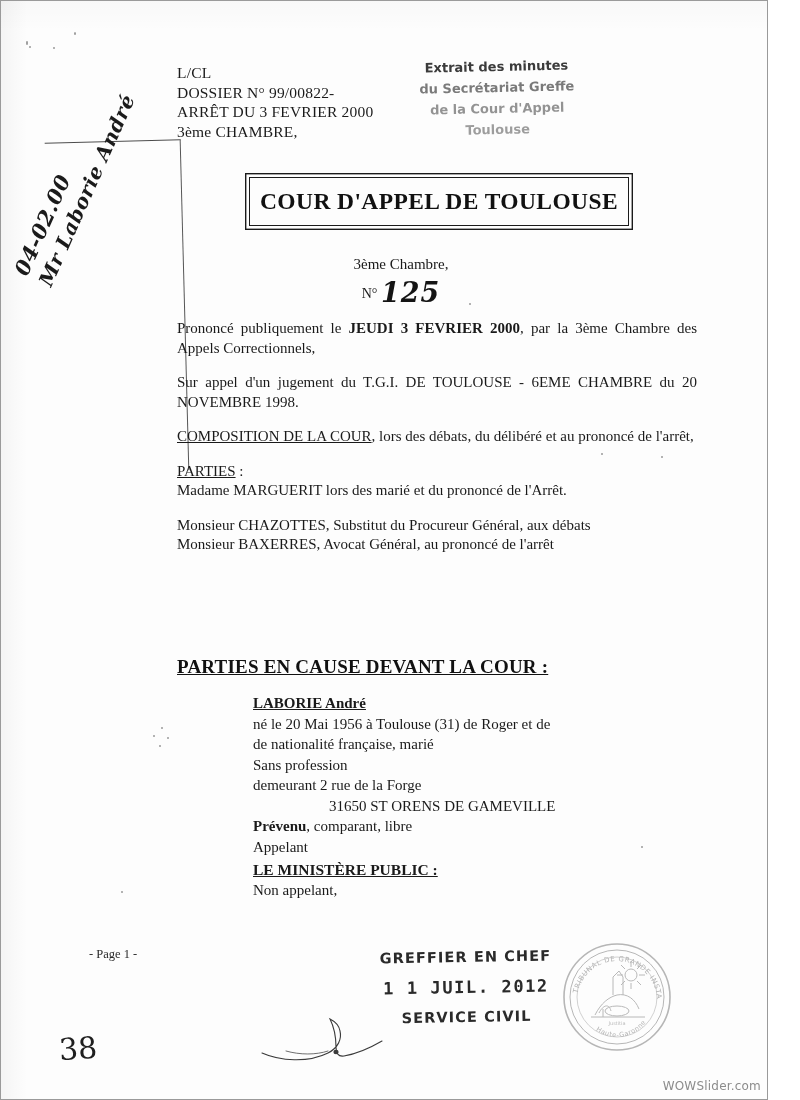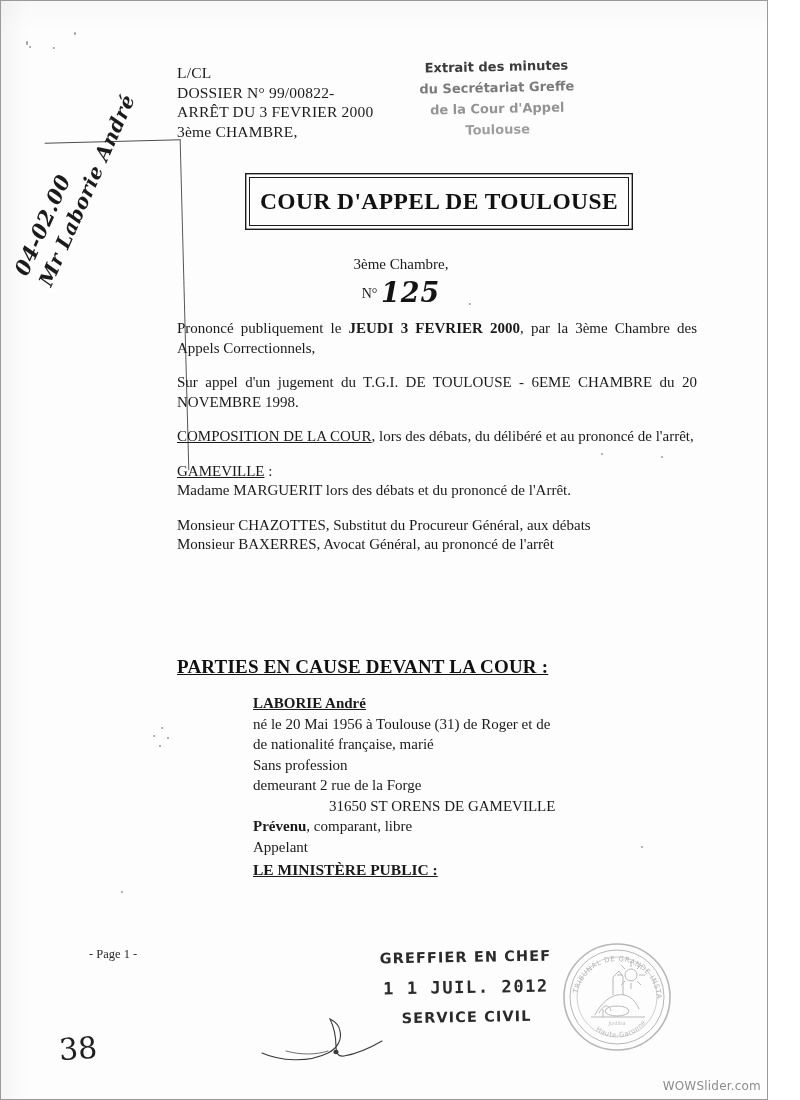--- a/index.html
+++ b/index.html
@@ -368,23 +368,23 @@
     <p>Sur appel d'un jugement du T.G.I. DE TOULOUSE - 6EME CHAMBRE du 20 NOVEMBRE 1998.</p>
 
     <p class="tight">
       <span class="u">COMPOSITION DE LA COUR</span><span>, lors des débats, du délibéré et au prononcé de l'arrêt,</span>
     </p>
 
 
     <div class="section-gap"></div>
 
     <p class="tight">
-      <span class="u">GAMEVILLE</span><span> :</span>
+      <span class="u">PARTIES</span><span> :</span>
     </p>
-    <p>Madame MARGUERIT lors des débats et du prononcé de l'Arrêt.</p>
+    <p>Madame MARGUERIT lors des marié et du prononcé de l'Arrêt.</p>
 
     <p class="tight">Monsieur CHAZOTTES, Substitut du Procureur Général, aux débats</p>
     <p class="tight">Monsieur BAXERRES, Avocat Général, au prononcé de l'arrêt</p>
   </div>
 
   <div class="parties-title">PARTIES EN CAUSE DEVANT LA COUR :</div>
 
   <div class="party-block">
     <div class="name">LABORIE André</div>
     <div>né le 20 Mai 1956 à Toulouse (31) de Roger et de</div>
@@ -393,20 +393,21 @@
     <div>demeurant 2 rue de la Forge</div>
     <div class="city-line">31650 ST ORENS DE GAMEVILLE</div>
     <div class="prevenu">
       <b>Prévenu</b><span>, comparant, libre</span>
     </div>
     <div>Appelant</div>
   </div>
 
   <div class="mp-block">
     <div class="mp-title">LE MINISTÈRE PUBLIC :</div>
+    <div>Non appelant,</div>
   </div>
 
   <div class="page-marker">- Page 1 -</div>
   <div class="folio-hand">38</div>
 
   <div class="greffier-stamp">
     <span class="gs-line1">GREFFIER EN CHEF</span>
     <span class="gs-date">1 1 JUIL. 2012</span>
     <span class="gs-line3">SERVICE CIVIL</span>
   </div>

